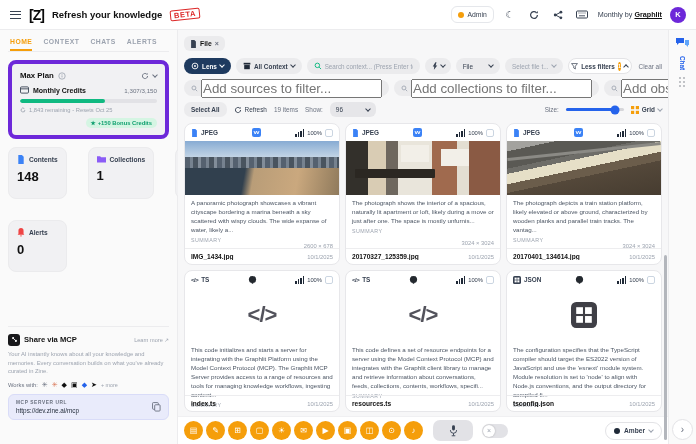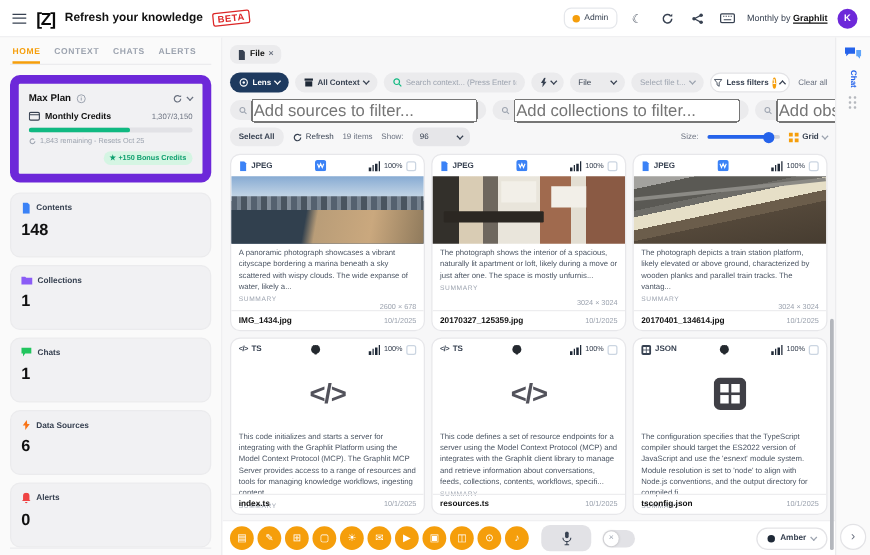--- a/index.html
+++ b/index.html
@@ -21,32 +21,32 @@
 .powered{font-size:7.2px;color:#374151}
 .powered b{text-decoration:underline;font-weight:700;color:#111}
 .avatar{width:16px;height:16px;border-radius:50%;background:#6d28d9;color:#fff;font-size:7.5px;font-weight:700;display:flex;align-items:center;justify-content:center;cursor:pointer}
 
 .bodywrap{flex:1;display:flex;min-height:0}
 
 .sidebar{width:178px;flex:0 0 auto;border-right:1px solid #ececee;background:#fafafa;display:flex;flex-direction:column;padding:6px 8px 24px 8px;min-height:0}
 .tabs{display:flex;gap:11px;border-bottom:1px solid #ececee;padding:2px 2px 0 2px}
 .tab{font-size:6.8px;font-weight:700;letter-spacing:.5px;color:#9ca3af;padding-bottom:4px;cursor:pointer}
 .tab.active{color:#f59e0b;border-bottom:2px solid #f59e0b}
-.plancard{background:#f1f1f3;border:7px solid #6d28d9;border-radius:8px;padding:7px 8px;margin-top:8px}
+.plancard{background:#f1f1f3;border:4px solid #6d28d9;border-radius:8px;padding:7px 8px;margin-top:8px}
 .prow{display:flex;align-items:center;gap:4px}
 .pname{font-size:7.8px;font-weight:700;color:#111}
 .pright{margin-left:auto;display:flex;align-items:center;gap:4px;color:#6b7280}
 .credlabel{font-size:7px;font-weight:700;color:#111}
 .credval{margin-left:auto;font-size:6.2px;color:#6b7280}
 .ptrack{height:4px;border-radius:2px;background:#e2e2e6;margin:5px 0 4px 0;overflow:hidden}
 .pfill{height:100%;border-radius:2px;background:#10b981}
 .remain{font-size:5.8px;color:#9ca3af;display:flex;align-items:center;gap:3px}
 .bonusrow{display:flex;justify-content:flex-end;margin-top:5px}
 .bonus{background:#d5f5e3;color:#0e9f6e;font-size:5.8px;font-weight:700;border-radius:7px;padding:2px 5px;display:flex;align-items:center;gap:2px}
-.stats{display:grid;grid-template-columns:1fr;gap:6px;margin-top:8px}
+.stats{display:grid;grid-template-columns:1fr 1fr 1fr 1fr;gap:21px;margin-top:8px}
 .stat{background:#f1f1f3;border:1px solid #ebebed;border-radius:8px;padding:7px 8px;height:52px;cursor:pointer}
 .stat .lr{display:flex;align-items:center;gap:4px;font-size:6.6px;color:#374151;font-weight:600}
 .stat .val{font-size:13px;font-weight:700;color:#111;margin-top:5px}
 .mcp{margin-top:auto;border-top:1px solid #ececee;padding-top:7px}
 .mcphead{display:flex;align-items:center;gap:4px}
 .mcpicon{width:12px;height:12px;border-radius:3px;background:#18181b;color:#fff;display:flex;align-items:center;justify-content:center}
 .mcptitle{font-size:7.6px;font-weight:700;color:#111}
 .learn{margin-left:auto;font-size:5.6px;color:#9ca3af;cursor:pointer}
 .mcpdesc{font-size:5.8px;line-height:1.5;color:#9ca3af;margin-top:4px}
 .works{display:flex;align-items:center;gap:4px;margin-top:5px;font-size:5.8px;color:#6b7280}
@@ -267,20 +267,31 @@
               <svg width="8" height="9" viewBox="0 0 10 11">
                 <path d="M5 0a3.2 3.2 0 0 1 3.2 3.2V7l1 1.4H.8L1.8 7V3.2A3.2 3.2 0 0 1 5 0zM3.8 9.4h2.4a1.2 1.2 0 0 1-2.4 0z" fill="#ef4444"></path>
               </svg>
               <span>Alerts</span>
             </div>
           <div class="val">0</div>
         </div>
       </div>
 
       <div class="mcp">
+        <div class="mcphead">
+          <span class="mcpicon">
+              <svg width="7" height="7" viewBox="0 0 10 10">
+                <circle cx="3" cy="3" r="1.5" fill="#fff"></circle>
+                <circle cx="7" cy="7" r="1.5" fill="#fff"></circle>
+                <path d="M3.8 3.8 6.2 6.2" stroke="#fff" stroke-width="1.2"></path>
+              </svg>
+            </span>
+          <span class="mcptitle">Share via MCP</span>
+          <span class="learn"><span>Learn more</span> <span>↗</span></span>
+        </div>
         <div class="mcpdesc">Your AI instantly knows about all your knowledge and memories. Every conversation builds on what you've already curated in Zine.</div>
         <div class="works">
           <span>Works with:</span>
           <span class="wic" style="color:#6b7280">✳</span>
           <span class="wic" style="color:#d97757">✳</span>
           <span class="wic" style="color:#111">◆</span>
           <span class="wic" style="color:#111">▣</span>
           <span class="wic" style="color:#2563eb">◆</span>
           <span class="wic" style="color:#111">➤</span>
           <span class="more">+ more</span>

